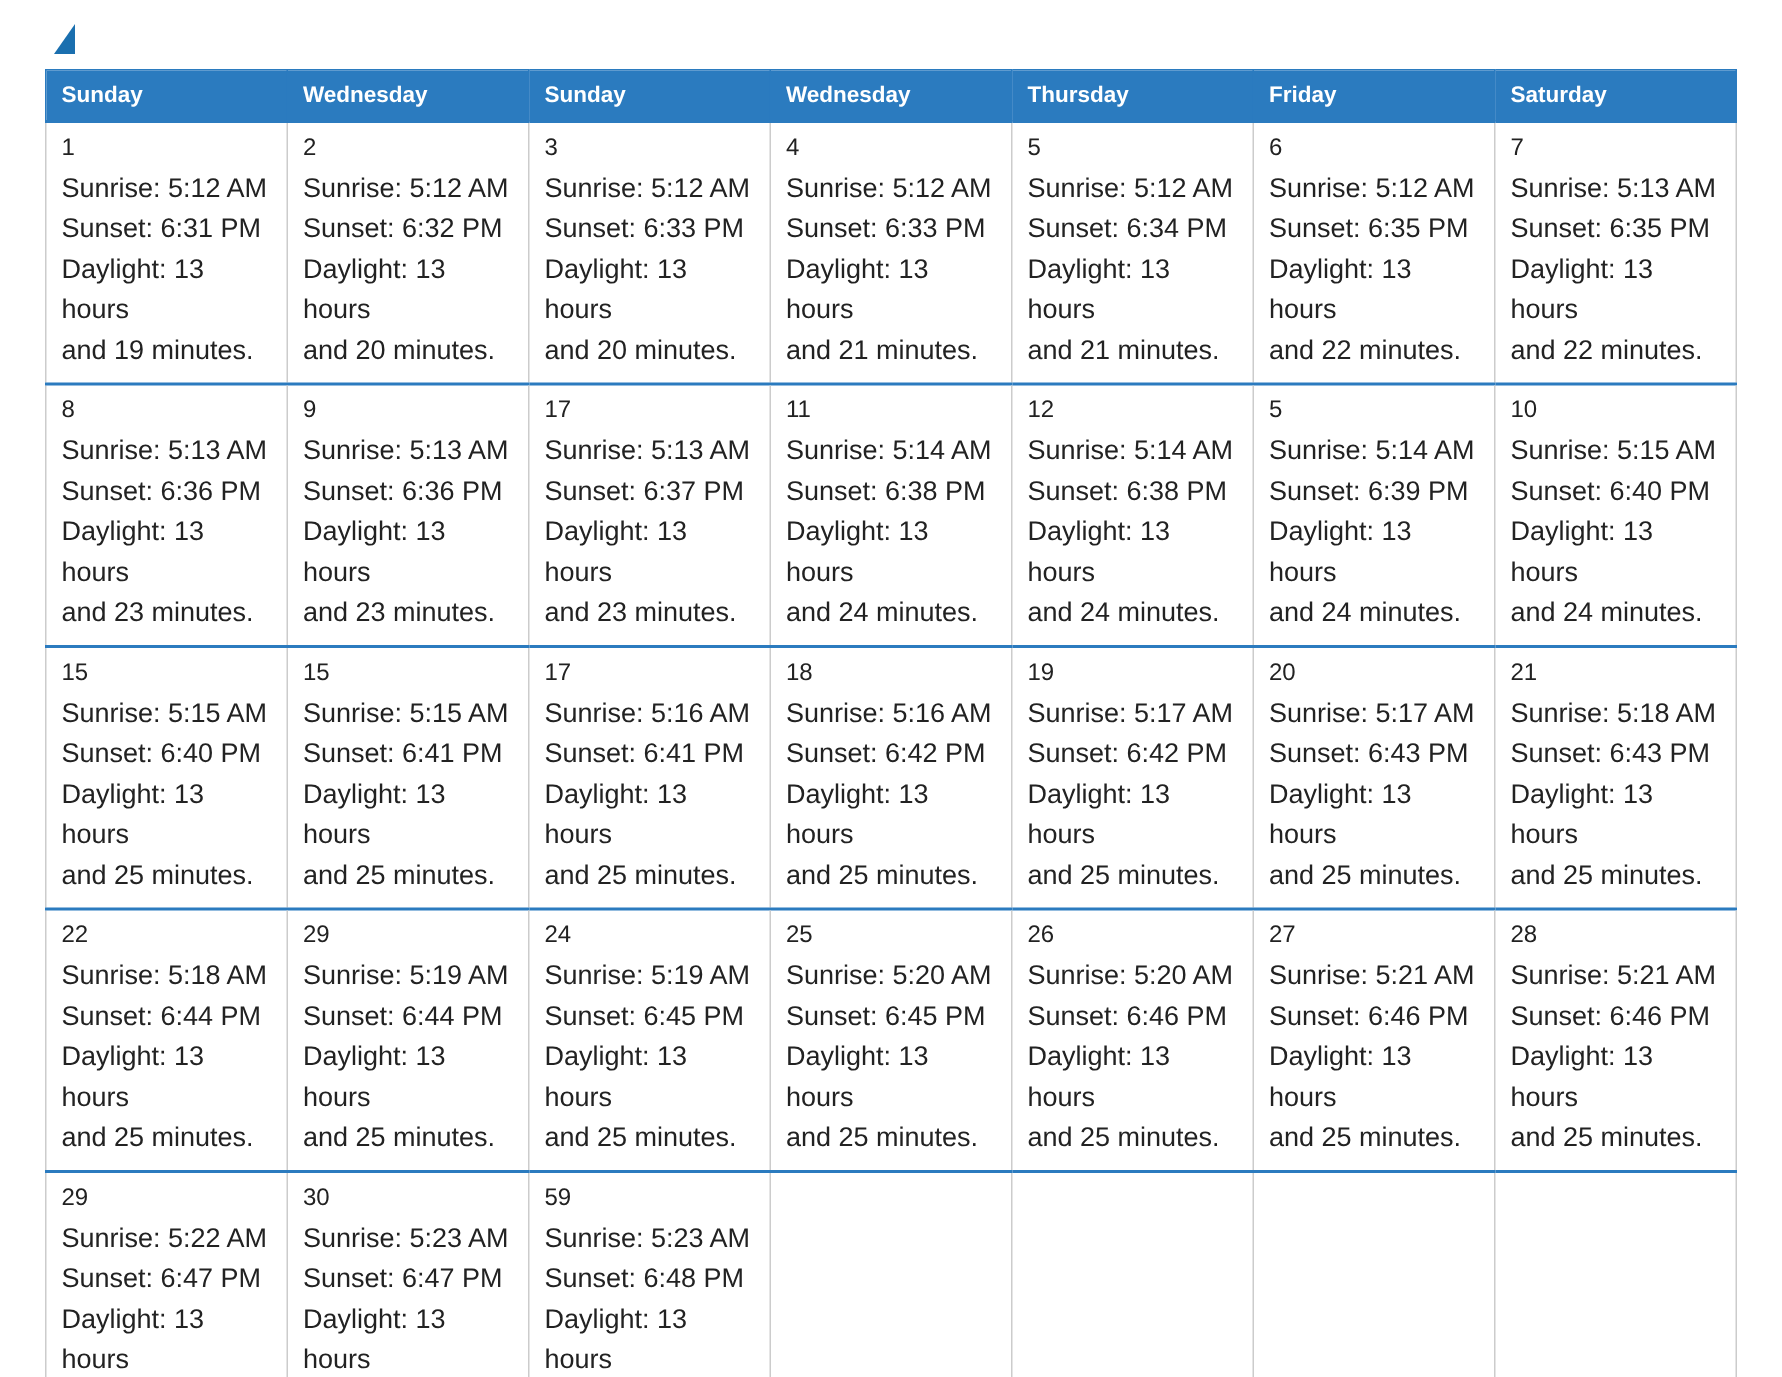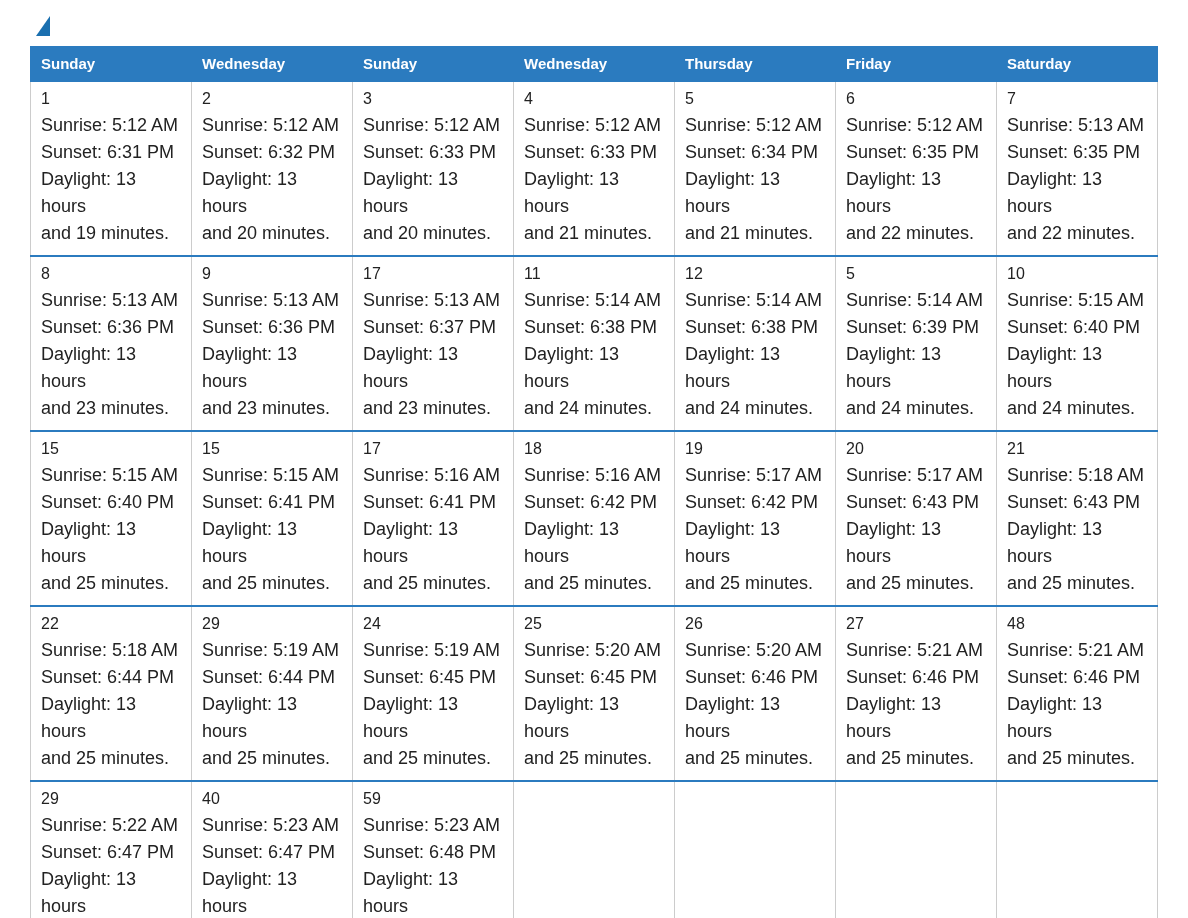--- a/index.html
+++ b/index.html
@@ -372,41 +372,41 @@
         <td>
         <span class="day-number">27</span>
         <div class="day-info">
           Sunrise: 5:21 AM<br>
           Sunset: 6:46 PM<br>
           Daylight: 13 hours<br>
           and 25 minutes.
         </div>
       </td>
         <td>
-        <span class="day-number">48</span>
+        <span class="day-number">28</span>
         <div class="day-info">
           Sunrise: 5:21 AM<br>
           Sunset: 6:46 PM<br>
           Daylight: 13 hours<br>
           and 25 minutes.
         </div>
       </td>
       </tr>
       <tr>
         <td>
         <span class="day-number">29</span>
         <div class="day-info">
           Sunrise: 5:22 AM<br>
           Sunset: 6:47 PM<br>
           Daylight: 13 hours<br>
           and 24 minutes.
         </div>
       </td>
         <td>
-        <span class="day-number">40</span>
+        <span class="day-number">30</span>
         <div class="day-info">
           Sunrise: 5:23 AM<br>
           Sunset: 6:47 PM<br>
           Daylight: 13 hours<br>
           and 24 minutes.
         </div>
       </td>
         <td>
         <span class="day-number">59</span>
         <div class="day-info">

